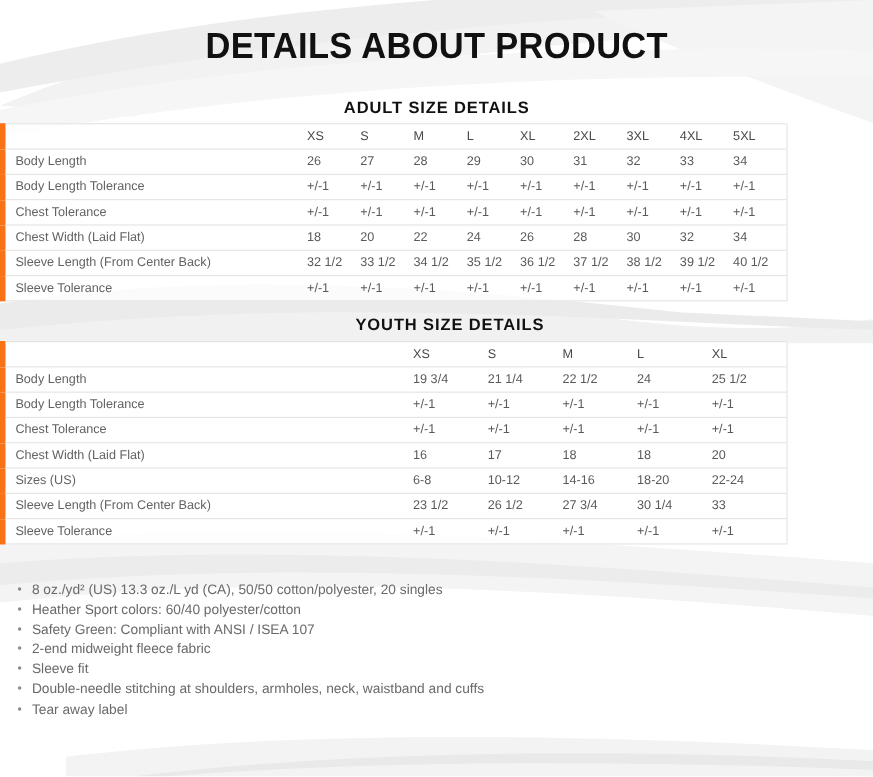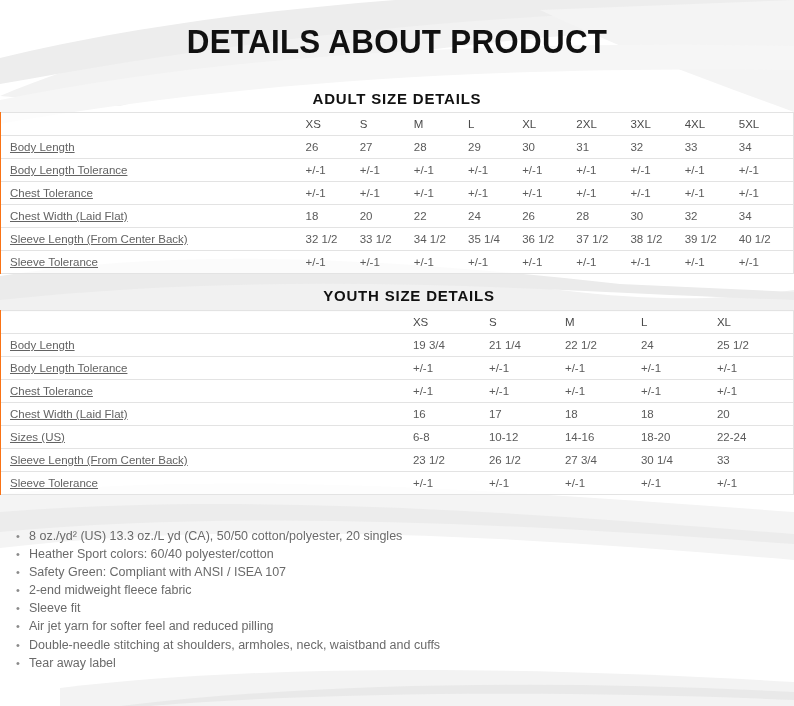--- a/index.html
+++ b/index.html
@@ -59,21 +59,21 @@
     color: #111111;
     font-family: "Liberation Sans Narrow", "Liberation Sans", sans-serif;
   }
   #adult-heading { top: 90px; }
   #youth-heading { top: 287px; padding-left: 12px; }
 
   
   .size-table {
     position: absolute;
     left: 0;
-    width: 794px;
+    width: 716px;
     border-collapse: collapse;
     font-size: 11.5px;
     color: #5a5a5a;
     background: rgba(255,255,255,0.80);
   }
   #adult-table { top: 112px; }
   #youth-table { top: 310px; }
 
   .size-table tr {
     border-bottom: 1px solid #e3e3e3;
@@ -87,22 +87,21 @@
     line-height: 22px;
     text-align: left;
     font-weight: normal;
     white-space: nowrap;
     vertical-align: middle;
   }
 
   .size-table .rowlabel {
     padding-left: 9px;
     color: #636363;
-    border-left: 1px solid #f97316;
-    text-decoration: underline;
+    border-left: 5px solid #f97316;
   }
   .size-table .sizecell {
     color: #5a5a5a;
   }
   .size-table thead .sizecell {
     color: #4a4a4a;
   }
   .size-table .lastcol {
     border-right: 1px solid #e3e3e3;
   }
@@ -227,21 +226,21 @@
         <td class="sizecell">28</td>
         <td class="sizecell">30</td>
         <td class="sizecell">32</td>
         <td class="sizecell lastcol">34</td>
       </tr>
       <tr>
         <td class="rowlabel">Sleeve Length (From Center Back)</td>
         <td class="sizecell">32 1/2</td>
         <td class="sizecell">33 1/2</td>
         <td class="sizecell">34 1/2</td>
-        <td class="sizecell">35 1/4</td>
+        <td class="sizecell">35 1/2</td>
         <td class="sizecell">36 1/2</td>
         <td class="sizecell">37 1/2</td>
         <td class="sizecell">38 1/2</td>
         <td class="sizecell">39 1/2</td>
         <td class="sizecell lastcol">40 1/2</td>
       </tr>
       <tr>
         <td class="rowlabel">Sleeve Tolerance</td>
         <td class="sizecell">+/-1</td>
         <td class="sizecell">+/-1</td>
@@ -328,18 +327,17 @@
       </tr>
     </tbody>
   </table>
 
   <ul class="features">
     <li>8 oz./yd² (US) 13.3 oz./L yd (CA), 50/50 cotton/polyester, 20 singles</li>
     <li>Heather Sport colors: 60/40 polyester/cotton</li>
     <li>Safety Green: Compliant with ANSI / ISEA 107</li>
     <li>2-end midweight fleece fabric</li>
     <li>Sleeve fit</li>
-    <li>Air jet yarn for softer feel and reduced pilling</li>
     <li>Double-needle stitching at shoulders, armholes, neck, waistband and cuffs</li>
     <li>Tear away label</li>
   </ul>
 
 </div>
 
 </body></html>

